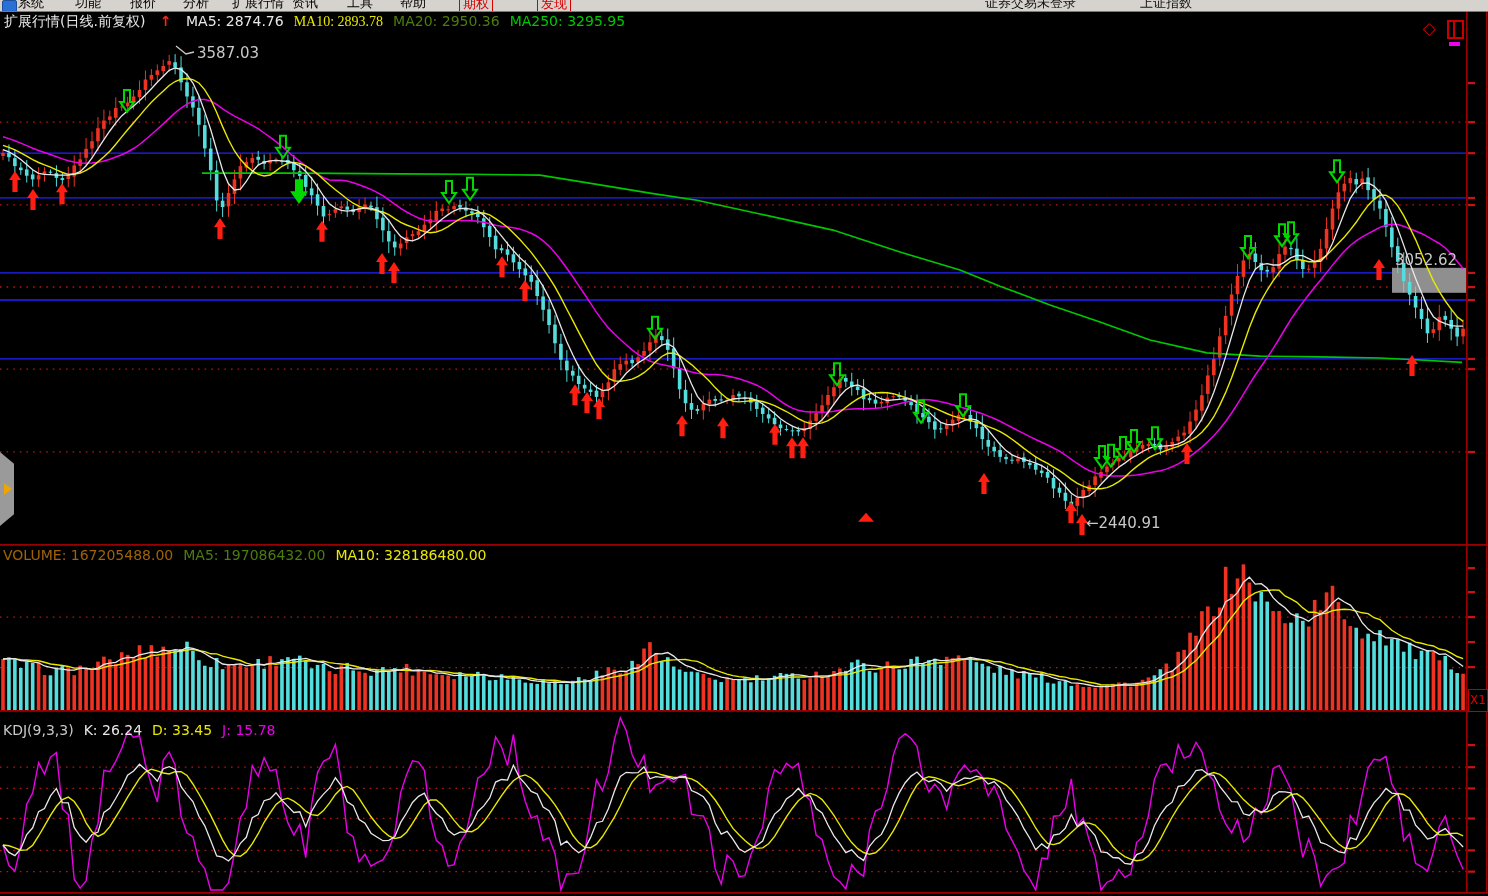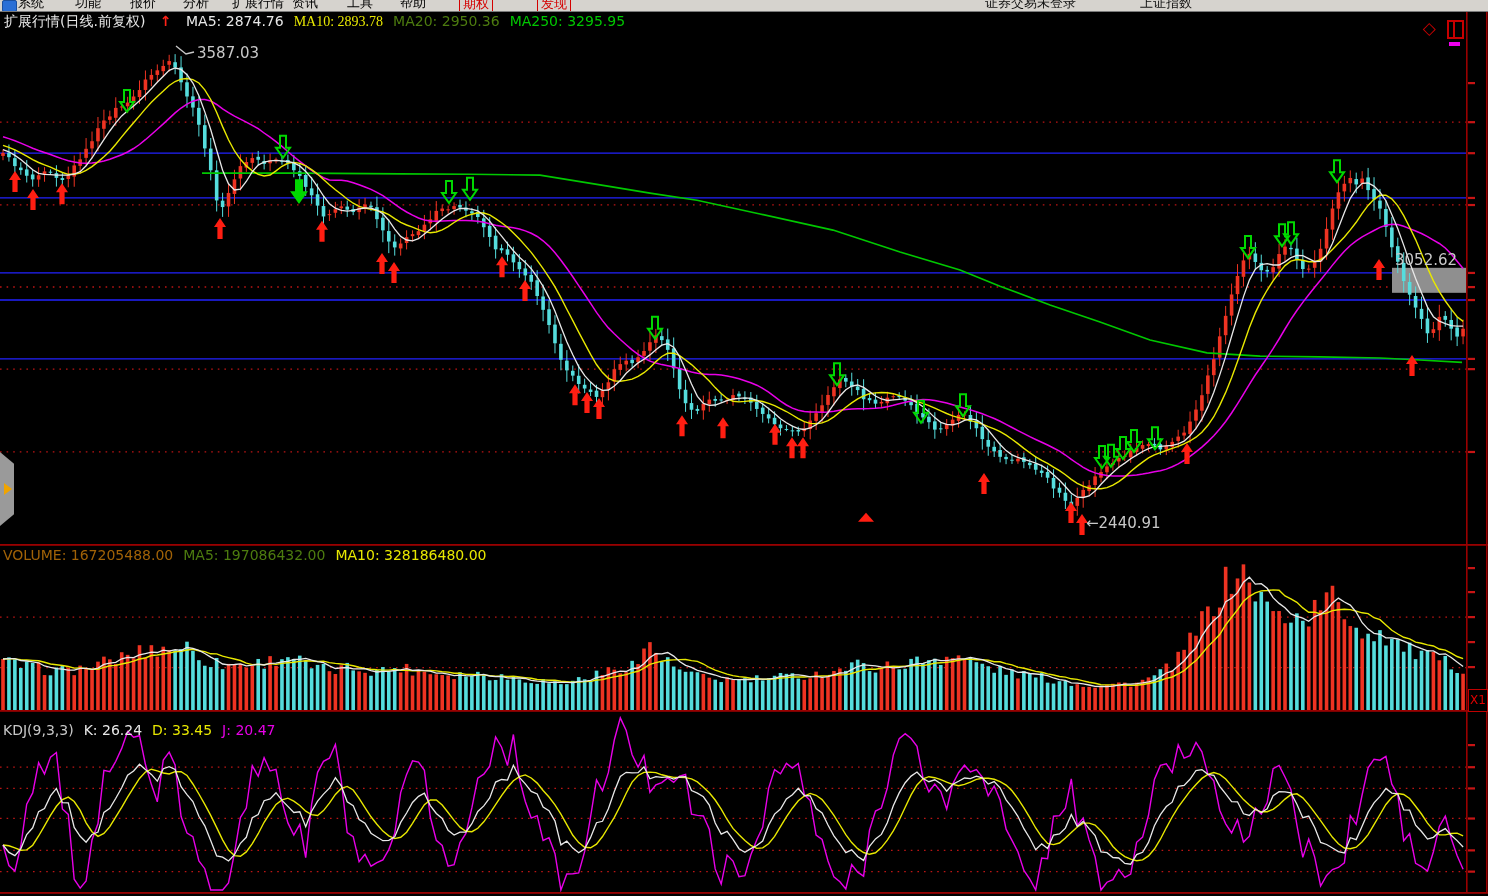--- a/index.html
+++ b/index.html
@@ -907,21 +907,21 @@
     <span class="t-white">扩展行情(日线.前复权)</span>
     <span class="arrow-ico">↑</span>
     <span id="main-ma-labels"><span style="color: rgb(232, 232, 232);">MA5: 2874.76</span><span style="color: rgb(232, 232, 0); font-family: Liberation Serif, serif;">MA10: 2893.78</span><span style="color: #4d7c0f;">MA20: 2950.36</span><span style="color: rgb(0, 200, 0);">MA250: 3295.95</span></span>
   </div>
 
   <div id="vol-title" class="panel-title">
     <span id="vol-labels"><span style="color: #a16207;">VOLUME: 167205488.00</span><span style="color: #4d7c0f; text-align: center;">MA5: 197086432.00</span><span style="color: rgb(232, 232, 0);">MA10: 328186480.00</span></span>
   </div>
 
   <div id="kdj-title" class="panel-title">
-    <span id="kdj-labels"><span style="color: rgb(200, 200, 200);">KDJ(9,3,3)</span><span style="color: rgb(232, 232, 232);">K: 26.24</span><span style="color: rgb(232, 232, 0);">D: 33.45</span><span style="color: rgb(232, 0, 232);">J: 20.47</span></span>
+    <span id="kdj-labels"><span style="color: rgb(200, 200, 200);">KDJ(9,3,3)</span><span style="color: rgb(232, 232, 232);">K: 26.24</span><span style="color: rgb(232, 232, 0);">D: 33.45</span><span style="color: rgb(232, 0, 232);">J: 15.78</span></span>
   </div>
 
   <div id="corner-icons">
     <span id="icon-diamond">◇</span>
     <span id="icon-windows"></span>
   </div>
   <div id="magenta-dash"></div>
 
   <div id="left-handle">
     <span class="tri"></span>

